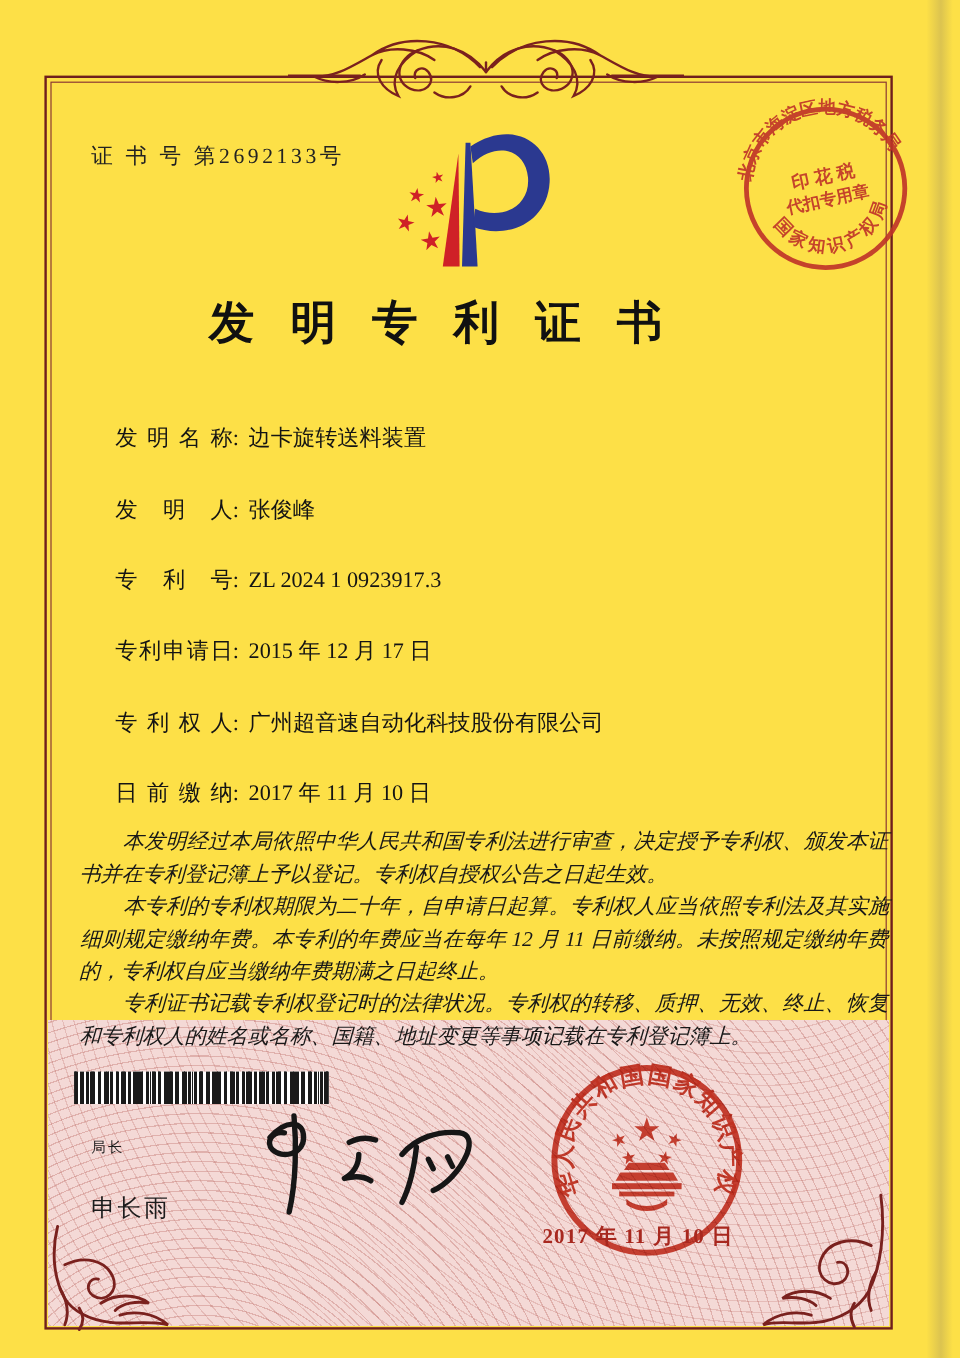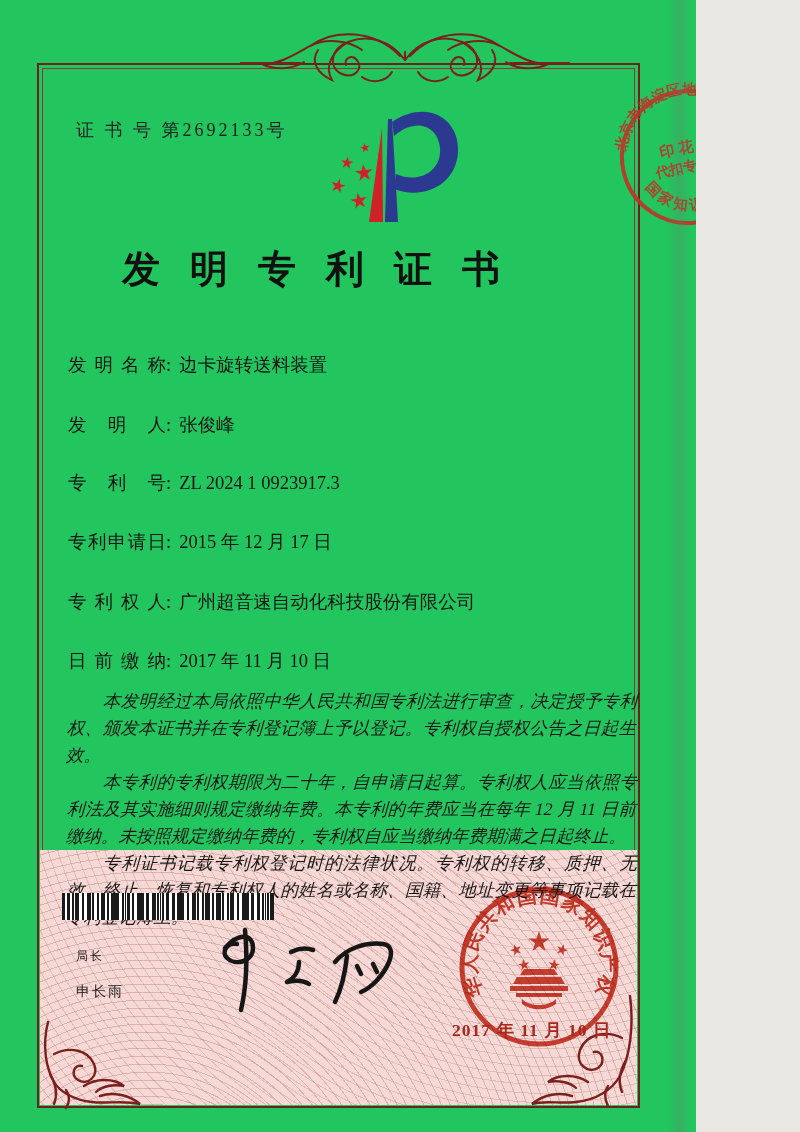--- a/index.html
+++ b/index.html
@@ -1,20 +1,20 @@
 <!DOCTYPE html>
 <html><head>
 <meta charset="utf-8">
 <style>
   * { margin:0; padding:0; box-sizing:border-box; }
   html,body { width:800px; height:1132px; }
   body { font-family:"Liberation Serif","DejaVu Serif",serif; background:#e9e7e2; }
   .page {
-    position:relative; width:696px; height:1132px; overflow:hidden;
-    background:#22c55e;
+    position:relative; width:800px; height:1132px; overflow:hidden;
+    background:#fde047;
   }
   .page-edge-right {
     position:absolute; top:0; bottom:0; right:6px; width:22px;
     background:linear-gradient(90deg, rgba(0,0,0,0) 0%, rgba(120,110,105,.25) 55%, rgba(255,255,255,0) 100%);
   }
   
   .frame-outer {
     position:absolute; left:37px; top:63px; right:56px; bottom:24px;
     border:2px solid #6f1f1d;
   }
@@ -36,40 +36,40 @@
   }
   .logo { position:absolute; left:318px; top:92px; }
   .tax-stamp { position:absolute; left:613px; top:82px; transform:rotate(-12deg); opacity:.9; }
   .title {
     position:absolute; left:0; right:60px; top:244px; text-align:center;
     font-size:38px; font-weight:bold; color:#111; letter-spacing:30px; padding-left:16px;
     white-space:nowrap;
   }
   .fields { position:absolute; left:68px; top:0; right:60px; }
   .row { position:absolute; font-size:18.5px; color:#141414; white-space:nowrap; }
-  .row .lbl { display:inline-block; width:98px; text-align:justify; text-align-last:justify; }
+  .row .lbl { display:inline-block; width:98px; text-align:justify; text-align-last:justify;margin-left:28px; }
   .row .colon { margin-right:8px; }
   .row-0{top:352px} .row-1{top:412px} .row-2{top:470px}
   .row-3{top:529px} .row-4{top:589px} .row-5{top:648px}
   .paras { position:absolute; left:67px; right:60px; top:688px; }
   .paras p {
     font-size:17.5px; line-height:27px; color:#181818; text-indent:2em;
     text-align:justify; font-style:italic; transform:skewX(-2deg);
   }
   .barcode {
     position:absolute; left:62px; top:893px; width:212px; height:27px;
     background-color:#fff;
     background-image:
       repeating-linear-gradient(90deg,#1a1a1a 0 2px,rgba(0,0,0,0) 2px 5px),
       repeating-linear-gradient(90deg,#1a1a1a 0 1px,rgba(0,0,0,0) 1px 7px),
       repeating-linear-gradient(90deg,#1a1a1a 0 3px,rgba(0,0,0,0) 3px 13px);
   }
   .director { position:absolute; left:76px; top:948px; font-family:"Liberation Sans","DejaVu Sans",sans-serif; color:#1c1c1c; }
   .director .t { font-size:12px; letter-spacing:2px; }
-  .director .n { font-size:14px; letter-spacing:2px; margin-top:18px; }
+  .director .n { font-size:20px; letter-spacing:2px; margin-top:28px; }
   .signature { position:absolute; left:195px; top:918px; }
   .big-seal { position:absolute; left:450px; top:878px; mix-blend-mode:multiply; }
   .seal-date {
     position:absolute; left:452px; top:1018px; width:190px; font-size:17.5px;
     color:#a8281f; letter-spacing:1px; white-space:nowrap; font-weight:bold;
   }
   .footer {
     position:absolute; left:0; right:90px; top:1072px; text-align:center;
     font-size:15.5px; color:#333; letter-spacing:2px;
   }

